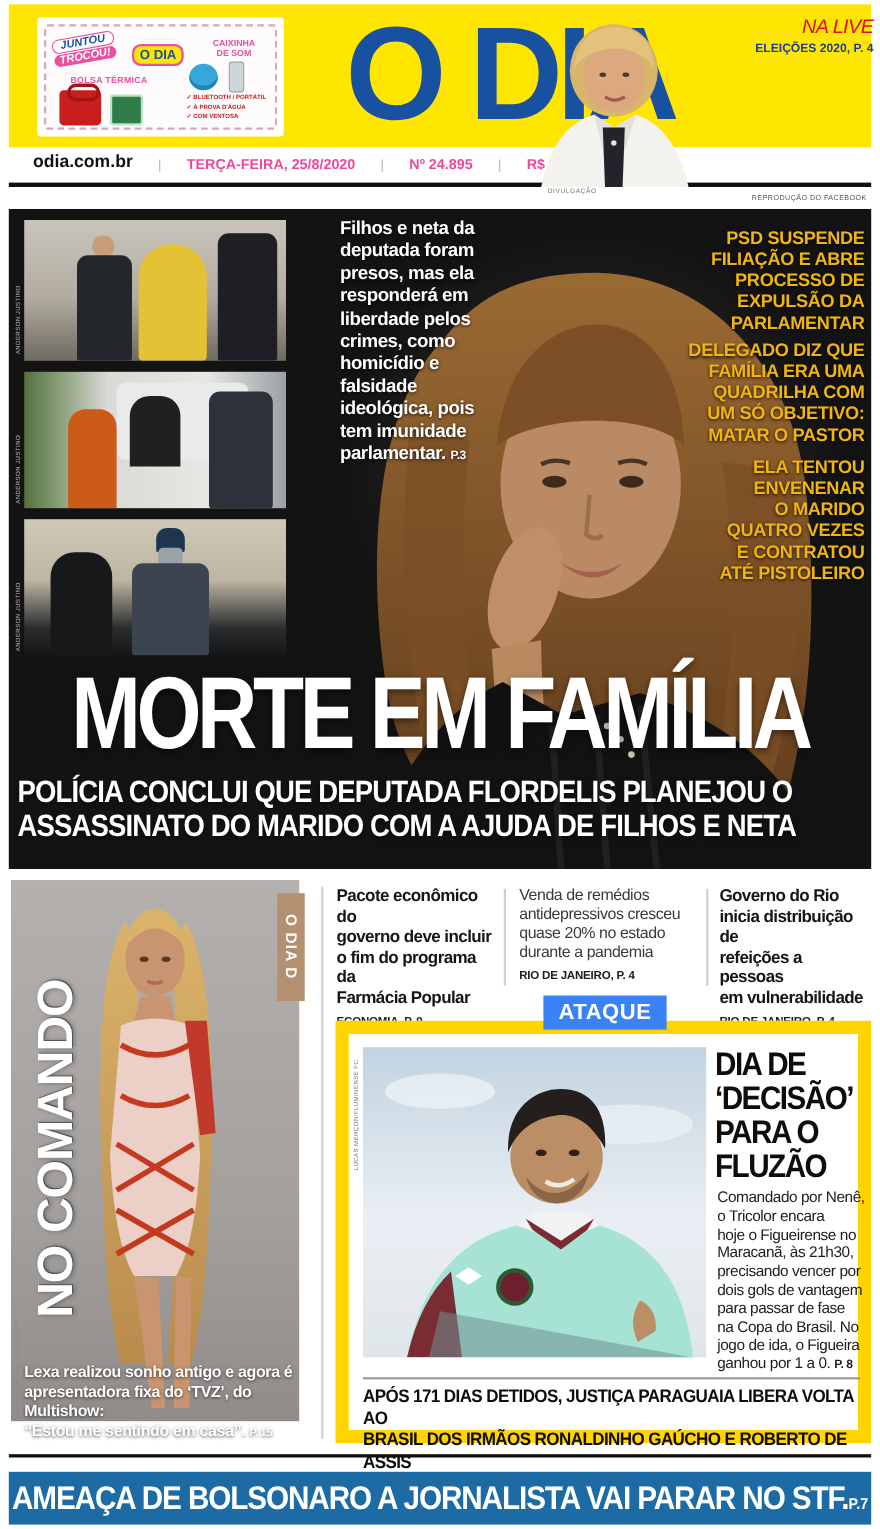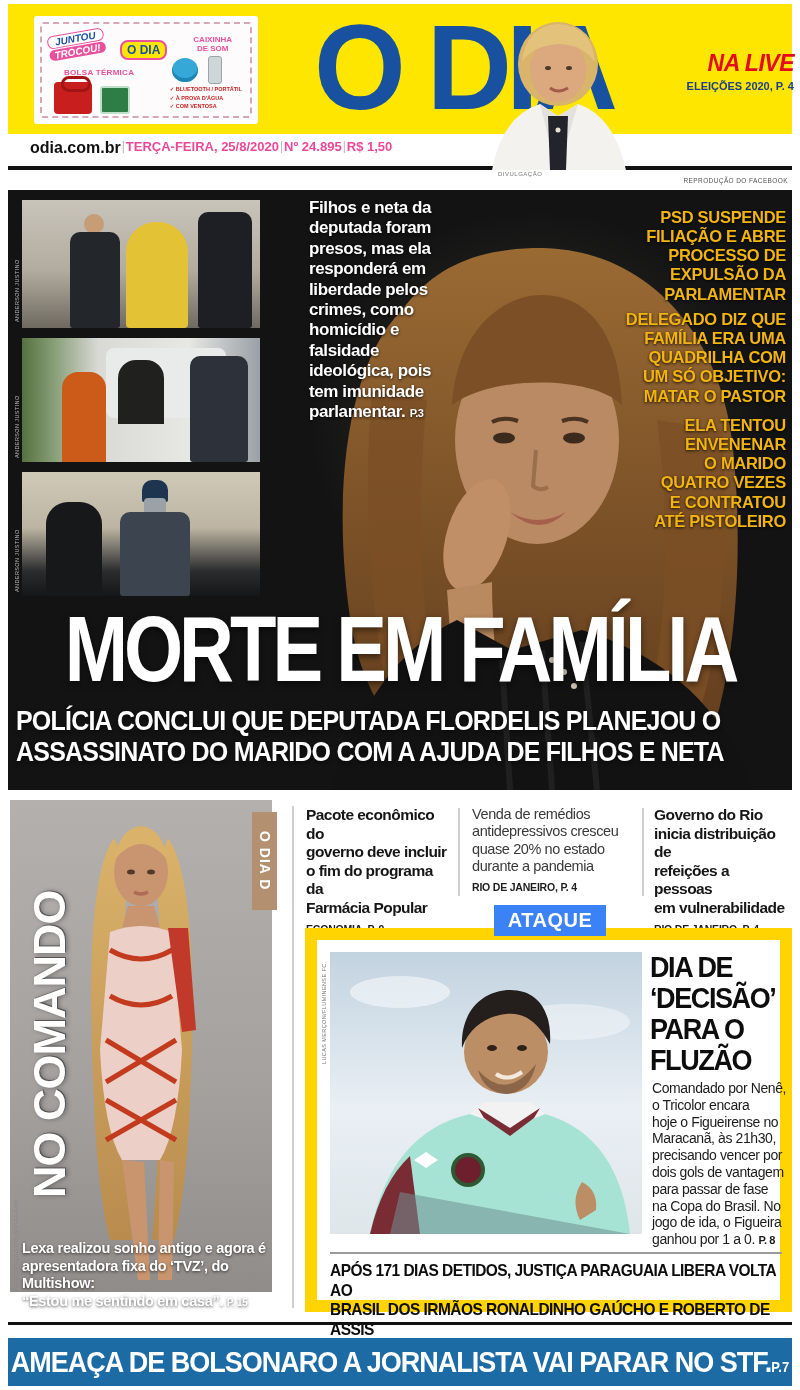--- a/index.html
+++ b/index.html
@@ -28,26 +28,26 @@
   .promo-right-label { position:absolute; right:18px; top:12px; color:#e9509e; font-weight:700; font-size:8px; text-align:center; line-height:1.1; }
   .bag { position:absolute; left:12px; top:58px; width:38px; height:32px; background:#c81e1e; border-radius:4px; }
   .bag:before { content:""; position:absolute; left:7px; top:-6px; width:24px; height:10px; border:3px solid #a31414; border-radius:8px; }
   .greenbox { position:absolute; left:58px; top:62px; width:30px; height:28px; background:#2e7d46; border:2px solid #bfe0c8; border-radius:3px; }
   .speaker { position:absolute; right:52px; top:34px; width:26px; height:24px; background:#35a8d8; border-radius:50%; box-shadow:inset 0 -4px 0 #1f85b4; }
   .phone { position:absolute; right:28px; top:32px; width:14px; height:28px; background:#cfd6da; border:1px solid #9aa4aa; border-radius:3px; }
   .features { position:absolute; right:8px; bottom:6px; color:#c81e1e; font-weight:700; font-size:5.5px; line-height:1.5; text-align:left; }
 
   .masthead-photo { position:absolute; left:462px; top:4px; width:192px; height:166px; z-index:3; }
   .nalive { position:absolute; left:640px; top:14px; width:154px; text-align:right; z-index:2; }
-  .nalive-kicker { color:#e30b1d; font-style:italic; font-weight:700; font-size:23px; letter-spacing:-0.5px;margin-top:36px; }
+  .nalive-kicker { color:#e30b1d; font-style:italic; font-weight:400; font-size:18px; letter-spacing:-0.5px; }
   .nalive-text { color:#1c3e8e; font-weight:700; font-size:13px; line-height:1.18; letter-spacing:-0.3px; margin-top:3px; }
   .nalive-ref { color:#1c3e8e; font-weight:600; font-size:11px; margin-top:3px; }
   .divulgacao { position:absolute; left:498px; top:171px; font-size:6px; color:#777; letter-spacing:.5px; z-index:3; }
 
-  .dateline { position:absolute; left:30px; top:139px; display:flex; align-items:flex-start; gap:1px; }
+  .dateline { position:absolute; left:30px; top:139px; display:flex; align-items:flex-end; gap:23px; }
   .dl-site { font-weight:700; font-size:16px; color:#111; }
   .dl-item { font-weight:700; font-size:13px; color:#ec4899; }
   .dl-sep { color:#b5b5b5; font-size:12px; }
   .toprule { position:absolute; left:8px; top:166px; width:784px; height:4px; background:#101010; }
   .fbcredit { position:absolute; right:12px; top:177px; font-size:6.5px; color:#555; letter-spacing:.4px; }
 
   
   .mainblock { position:absolute; left:8px; top:190px; width:784px; height:600px; background:#131313; overflow:hidden; }
   .glow { position:absolute; left:300px; top:20px; width:460px; height:420px;
           background:radial-gradient(closest-side, rgba(120,110,100,.35), rgba(19,19,19,0)); }

